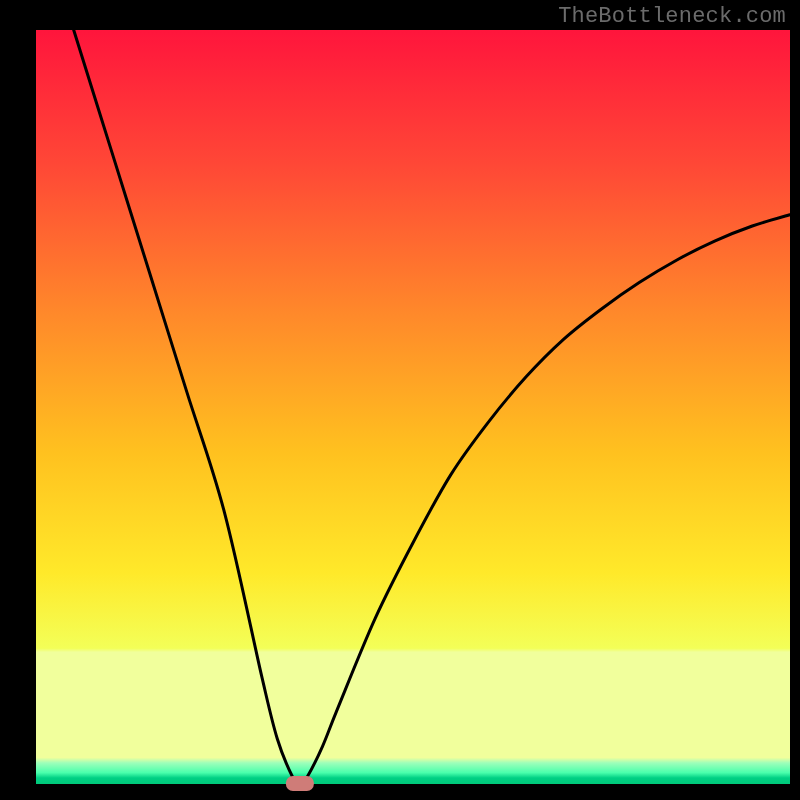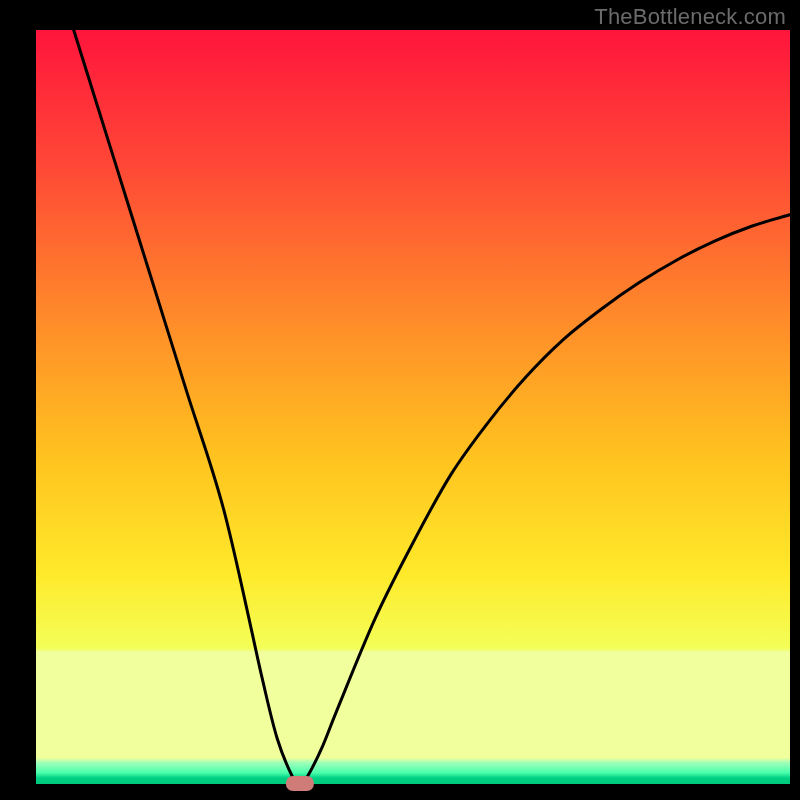--- a/index.html
+++ b/index.html
@@ -9,20 +9,21 @@
     height: 800px;
     overflow: hidden;
     background: #000;
     font-family: Arial, Helvetica, sans-serif;
   }
   .stage {
     position: relative;
     width: 800px;
     height: 800px;
     background: #000;
+    font-family: Liberation Mono, monospace;
   }
   .watermark {
     position: absolute;
     top: 4px;
     right: 14px;
     color: #6b6b6b;
     font-size: 22px;
     font-weight: 500;
     letter-spacing: 0.2px;
     z-index: 5;

